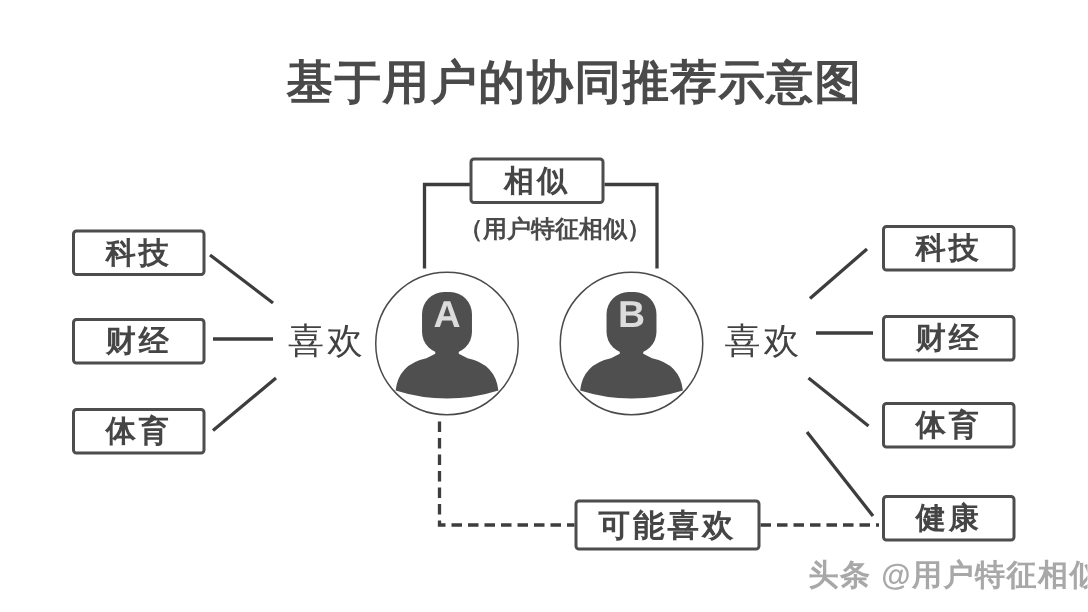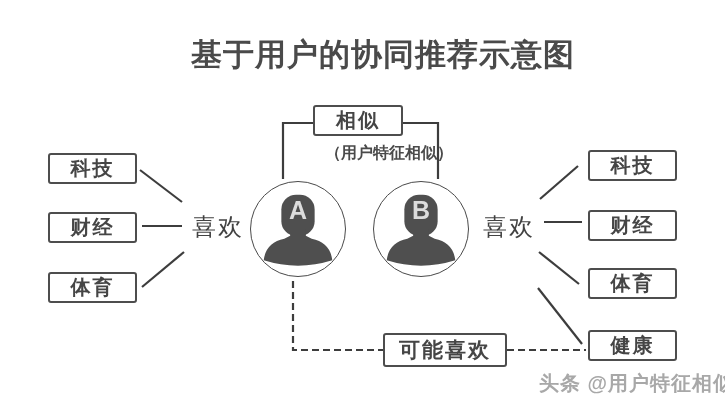--- a/index.html
+++ b/index.html
@@ -15,21 +15,21 @@
   .box{
     position:absolute;box-sizing:border-box;background:#fff;
     border:2px solid #4d4d4d;border-radius:3px;
     display:flex;align-items:center;justify-content:center;
     font-size:20px;font-weight:bold;color:#454545;letter-spacing:2px;white-space:nowrap;
   }
   .topic{width:89px;height:31px;font-family:Liberation Serif, serif;}
   .similar-box{left:313px;top:105px;width:90px;height:31px;}
   .maybe-box{left:383px;top:333px;width:124px;height:34px;font-size:21px;}
   .note{
-    position:absolute;left:287px;top:143px;width:166px;text-align:right;
+    position:absolute;left:287px;top:143px;width:166px;text-align:center;
     font-size:16px;font-weight:bold;color:#4a4a4a;white-space:nowrap;
   }
   .likes{
     position:absolute;font-size:24px;font-weight:normal;color:#424242;letter-spacing:2px;white-space:nowrap;
   }
   .avatar{
     position:absolute;width:96px;height:96px;border-radius:50%;
     border:1.5px solid #4a4a4a;background:#fff;overflow:hidden;box-sizing:border-box;
   }
   .avatar svg{position:absolute;left:0;top:0;width:100%;height:100%;}

